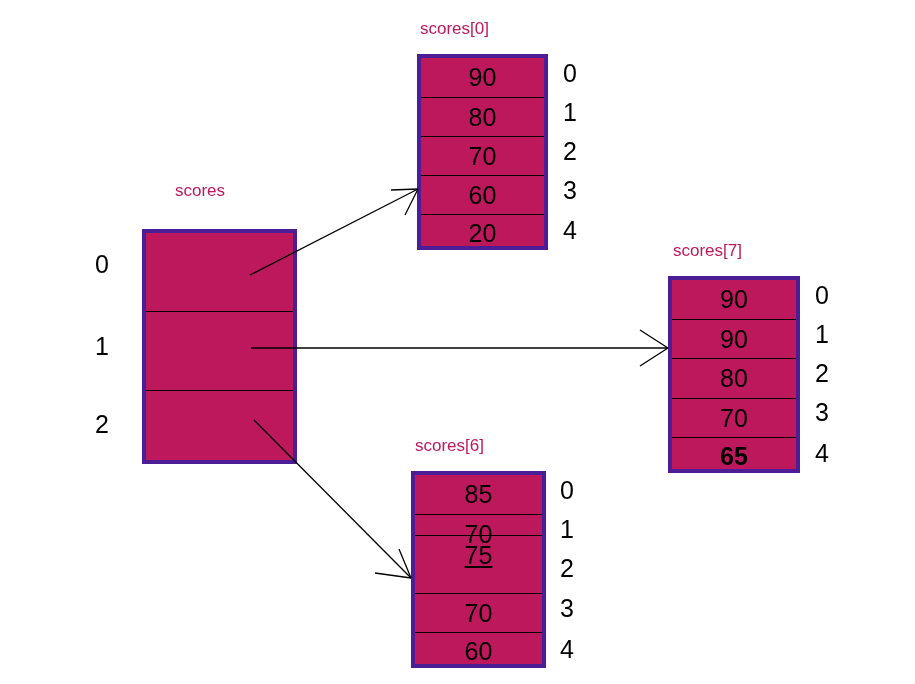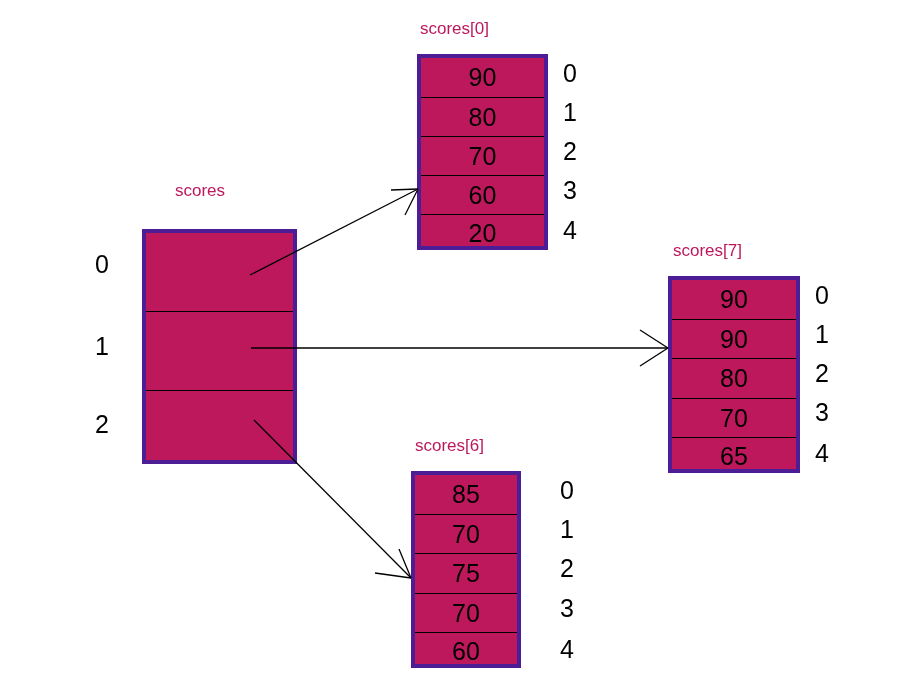--- a/index.html
+++ b/index.html
@@ -107,35 +107,35 @@
   <div class="index-label" style="left:563px; top:178px;">3</div>
   <div class="index-label" style="left:563px; top:218px;">4</div>
 
   <div class="array-title" style="left:673px; top:242px;">scores[7]</div>
 
   <div class="array-box" style="left:668px; top:276px; width:132px; height:197px;">
     <div class="array-cell" style="top:0px; height:39px;">90</div>
     <div class="array-cell divided" style="top:39px; height:39px;">90</div>
     <div class="array-cell divided" style="top:78px; height:40px;">80</div>
     <div class="array-cell divided" style="top:118px; height:39px;">70</div>
-    <div class="array-cell divided" style="top:157px; height:38px;">65</div>
+    <div class="array-cell divided" style="top:157px; height:38px;font-weight:bold;">65</div>
   </div>
 
   <div class="index-label" style="left:815px; top:283px;">0</div>
   <div class="index-label" style="left:815px; top:322px;">1</div>
   <div class="index-label" style="left:815px; top:361px;">2</div>
   <div class="index-label" style="left:815px; top:400px;">3</div>
   <div class="index-label" style="left:815px; top:441px;">4</div>
 
   <div class="array-title" style="left:415px; top:437px;">scores[6]</div>
 
-  <div class="array-box" style="left:411px; top:471px; width:110px; height:197px;">
+  <div class="array-box" style="left:411px; top:471px; width:135px; height:197px;">
     <div class="array-cell" style="top:0px; height:39px;">85</div>
     <div class="array-cell divided" style="top:39px; height:39px;">70</div>
-    <div class="array-cell divided" style="top:78px; height:40px;">75</div>
+    <div class="array-cell divided" style="top:60px; height:40px;text-decoration:underline;">75</div>
     <div class="array-cell divided" style="top:118px; height:39px;">70</div>
     <div class="array-cell divided" style="top:157px; height:38px;">60</div>
   </div>
 
   <div class="index-label" style="left:560px; top:478px;">0</div>
   <div class="index-label" style="left:560px; top:517px;">1</div>
   <div class="index-label" style="left:560px; top:556px;">2</div>
   <div class="index-label" style="left:560px; top:596px;">3</div>
   <div class="index-label" style="left:560px; top:637px;">4</div>
 

